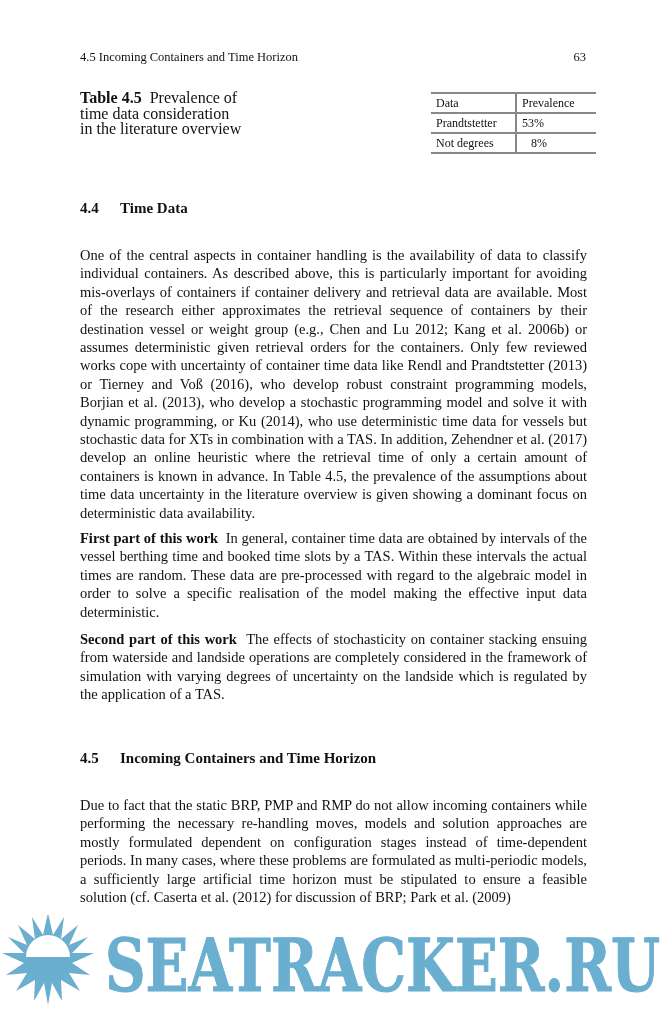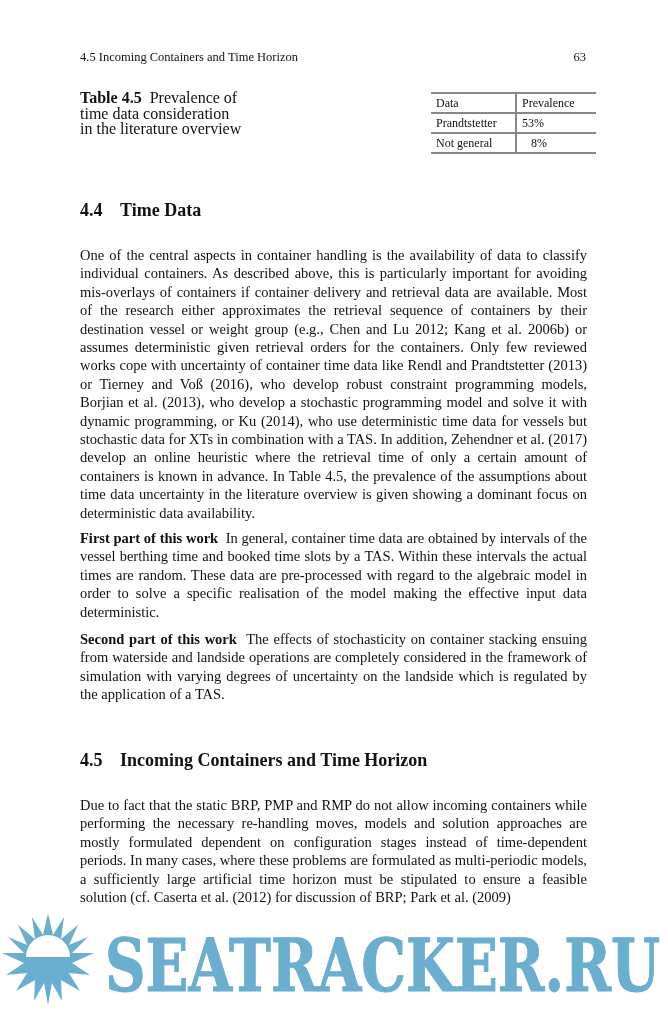--- a/index.html
+++ b/index.html
@@ -6,21 +6,21 @@
   body { width:668px; height:1012px; position:relative; overflow:hidden;
          font-family:"Liberation Serif","DejaVu Serif",serif; color:#111; }
   .runhead { position:absolute; left:80px; top:50px; width:506px; font-size:12.5px; display:flex; justify-content:space-between; }
   .caption { position:absolute; left:80px; top:90px; width:165px; font-size:16px; line-height:15.5px; }
   .caption b { font-weight:bold; }
   table.t { position:absolute; left:431px; top:92px; border-collapse:collapse; font-size:12px; }
   table.t td { padding:1px 5px; line-height:16px; border-top:2px solid #888; }
   table.t tr:last-child td { border-bottom:2px solid #888; }
   table.t td.c1 { border-right:2px solid #888; width:74px; }
   table.t td.c2 { width:60px; }
-  .h2 { position:absolute; left:80px; font-size:18px; font-weight:bold; }
+  .h2 { position:absolute; left:80px; font-size:15px; font-weight:bold; }
   .h2 .num { display:inline-block; width:40px; }
   .para { position:absolute; left:80px; width:507px; font-size:14.5px; line-height:18.4px; text-align:justify; }
   .para .lead { font-weight:bold; }
   .wm { position:absolute; left:0; top:915px; width:668px; height:95px; }
 </style>
 </head>
 <body>
 
 <div class="runhead">
   <span>4.5 Incoming Containers and Time Horizon</span>
@@ -36,21 +36,21 @@
   <tbody>
       <tr>
     <td class="c1">Data</td>
     <td class="c2">Prevalence</td>
   </tr>
   <tr>
     <td class="c1">Prandtstetter</td>
     <td class="c2">53%</td>
   </tr>
   <tr>
-    <td class="c1">Not general</td>
+    <td class="c1">Not degrees</td>
     <td class="c2" style="padding-left:14px">8%</td>
   </tr>
 </tbody>
   </table>
 
 <div class="h2" style="top:200px">
   <span class="num">4.4</span><span>Time Data</span>
 </div>
 
 <div class="para" style="top:246px">One of the central aspects in container handling is the availability of data to classify individual containers. As described above, this is particularly important for avoiding mis-overlays of containers if container delivery and retrieval data are available. Most of the research either approximates the retrieval sequence of containers by their destination vessel or weight group (e.g., Chen and Lu 2012; Kang et al. 2006b) or assumes deterministic given retrieval orders for the containers. Only few reviewed works cope with uncertainty of container time data like Rendl and Prandtstetter (2013) or Tierney and Voß (2016), who develop robust constraint programming models, Borjian et al. (2013), who develop a stochastic programming model and solve it with dynamic programming, or Ku (2014), who use deterministic time data for vessels but stochastic data for XTs in combination with a TAS. In addition, Zehendner et al. (2017) develop an online heuristic where the retrieval time of only a certain amount of containers is known in advance. In Table 4.5, the prevalence of the assumptions about time data uncertainty in the literature overview is given showing a dominant focus on deterministic data availability.</div>

